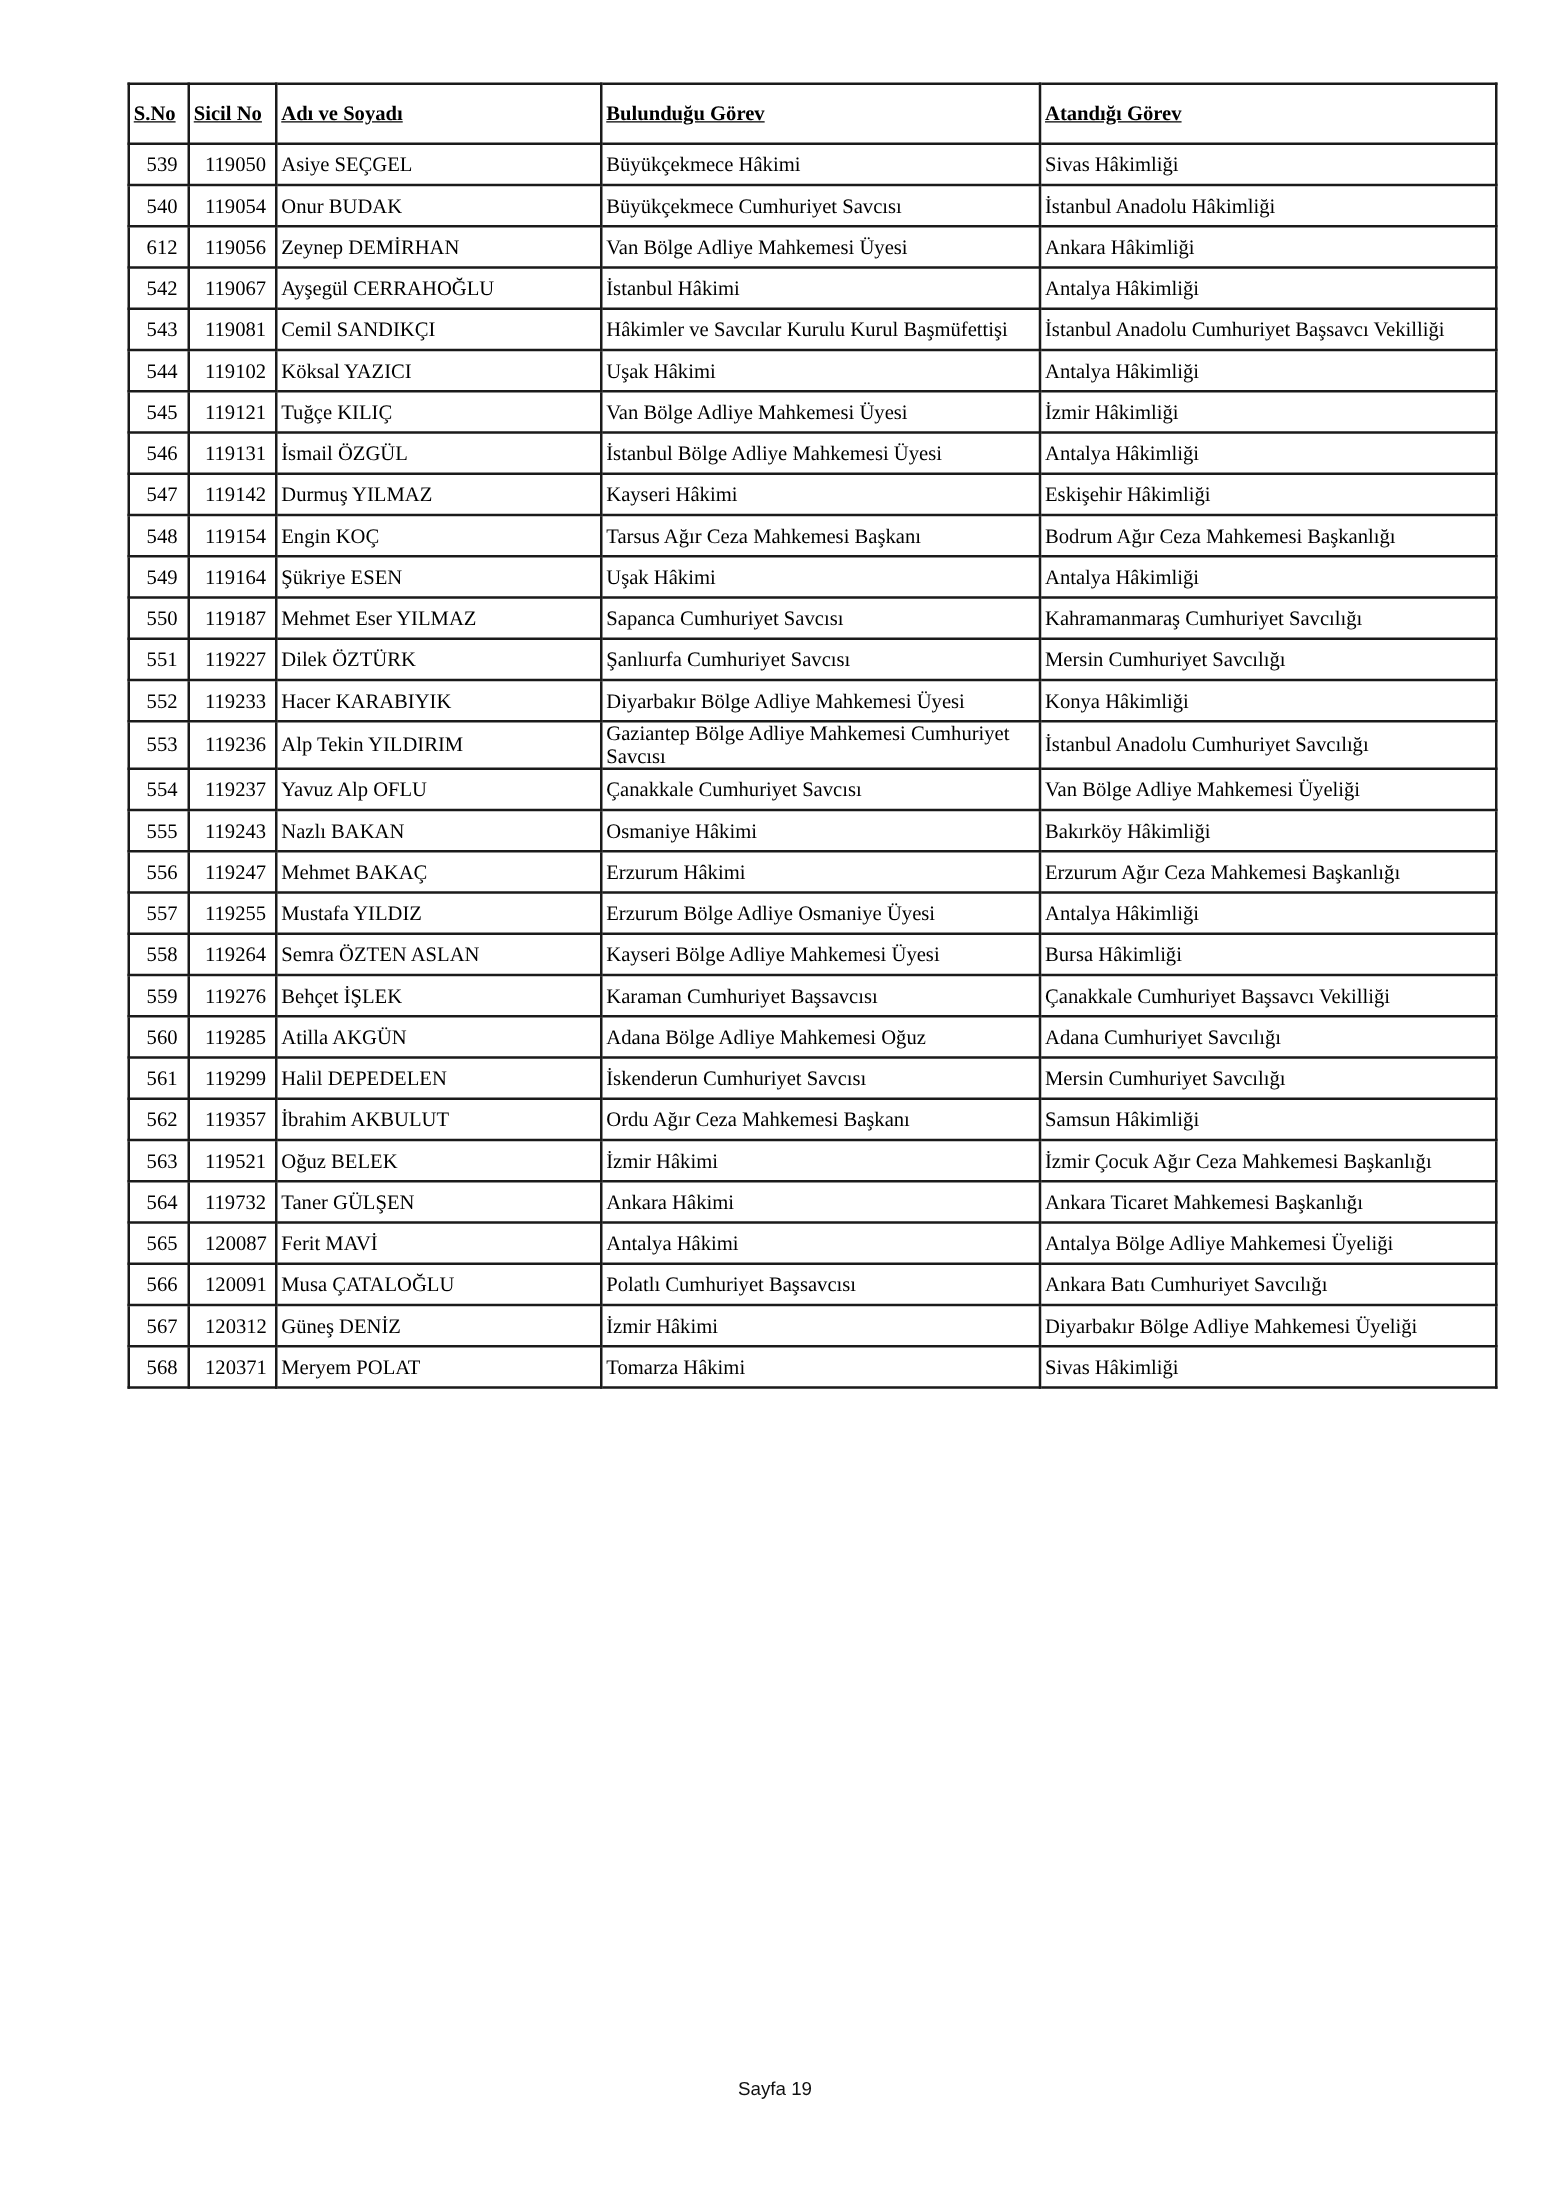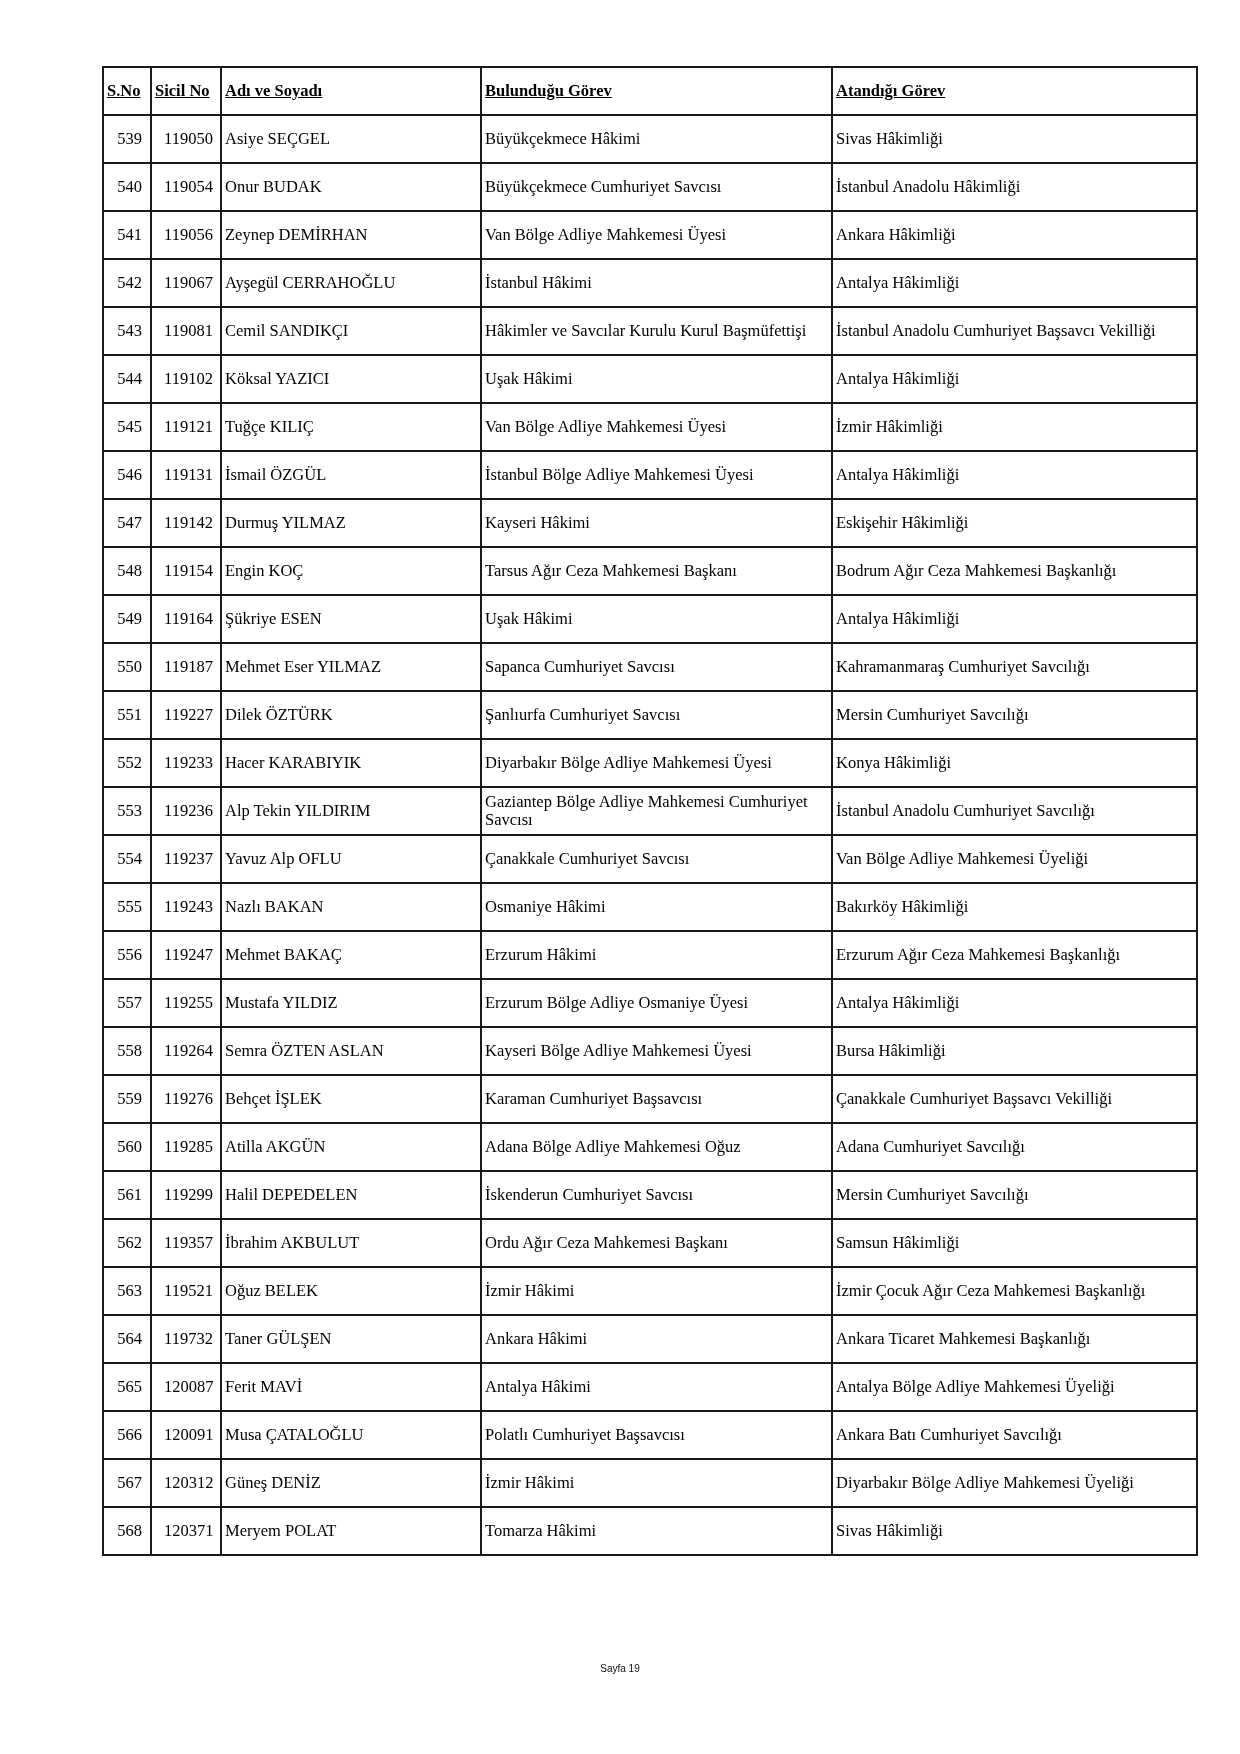--- a/index.html
+++ b/index.html
@@ -36,40 +36,40 @@
     table.roster col.c-to { width: 365px; }
     table.roster th, table.roster td {
       border: 2px solid #1a1a1a;
       font-size: 16.5px;
       line-height: 18px;
       padding: 0 3px;
       vertical-align: middle;
       overflow: hidden;
     }
     table.roster thead tr { height: 48px; }
-    table.roster tbody tr { height: 48px; }
+    table.roster tbody tr { height: 33px; }
     table.roster th {
       font-weight: bold;
       text-align: left;
       text-decoration: underline;
       white-space: nowrap;
       border-radius: 21px;
     }
     table.roster td.num { text-align: right; padding-right: 8px; }
     table.roster td.sicil { text-align: left; padding-left: 12px; }
     table.roster td.wrap { white-space: normal; margin-top: 17px; }
     table.roster td { white-space: nowrap; }
     .footer {
       position: absolute;
       left: 0;
       width: 1240px;
       top: 1663px;
       text-align: center;
       font-family: "Liberation Sans", "DejaVu Sans", sans-serif;
-      font-size: 10px;
+      font-size: 15px;
       color: #111;
     }
   </style>
 </head>
 <body>
 
 <div class="page">
   <table class="roster">
     <colgroup>
       <col class="c-sno">
@@ -96,21 +96,21 @@
           <td>Sivas Hâkimliği</td>
         </tr>
         <tr>
           <td class="num">540</td>
           <td class="sicil">119054</td>
           <td>Onur BUDAK</td>
           <td class="wrap">Büyükçekmece Cumhuriyet Savcısı</td>
           <td>İstanbul Anadolu Hâkimliği</td>
         </tr>
         <tr>
-          <td class="num">541</td>
+          <td class="num">612</td>
           <td class="sicil">119056</td>
           <td>Zeynep DEMİRHAN</td>
           <td class="wrap">Van Bölge Adliye Mahkemesi Üyesi</td>
           <td>Ankara Hâkimliği</td>
         </tr>
         <tr>
           <td class="num">542</td>
           <td class="sicil">119067</td>
           <td>Ayşegül CERRAHOĞLU</td>
           <td class="wrap">İstanbul Hâkimi</td>

